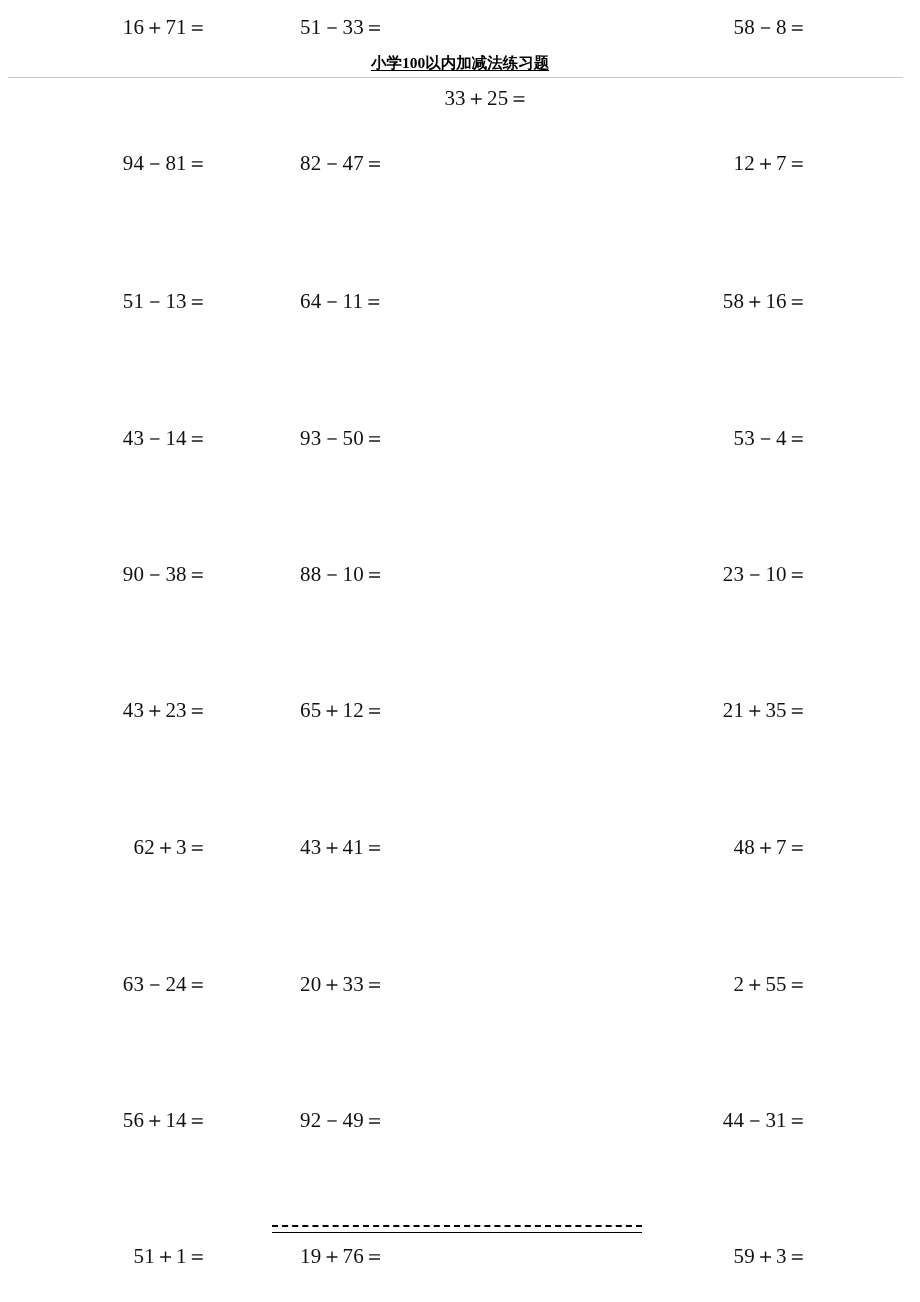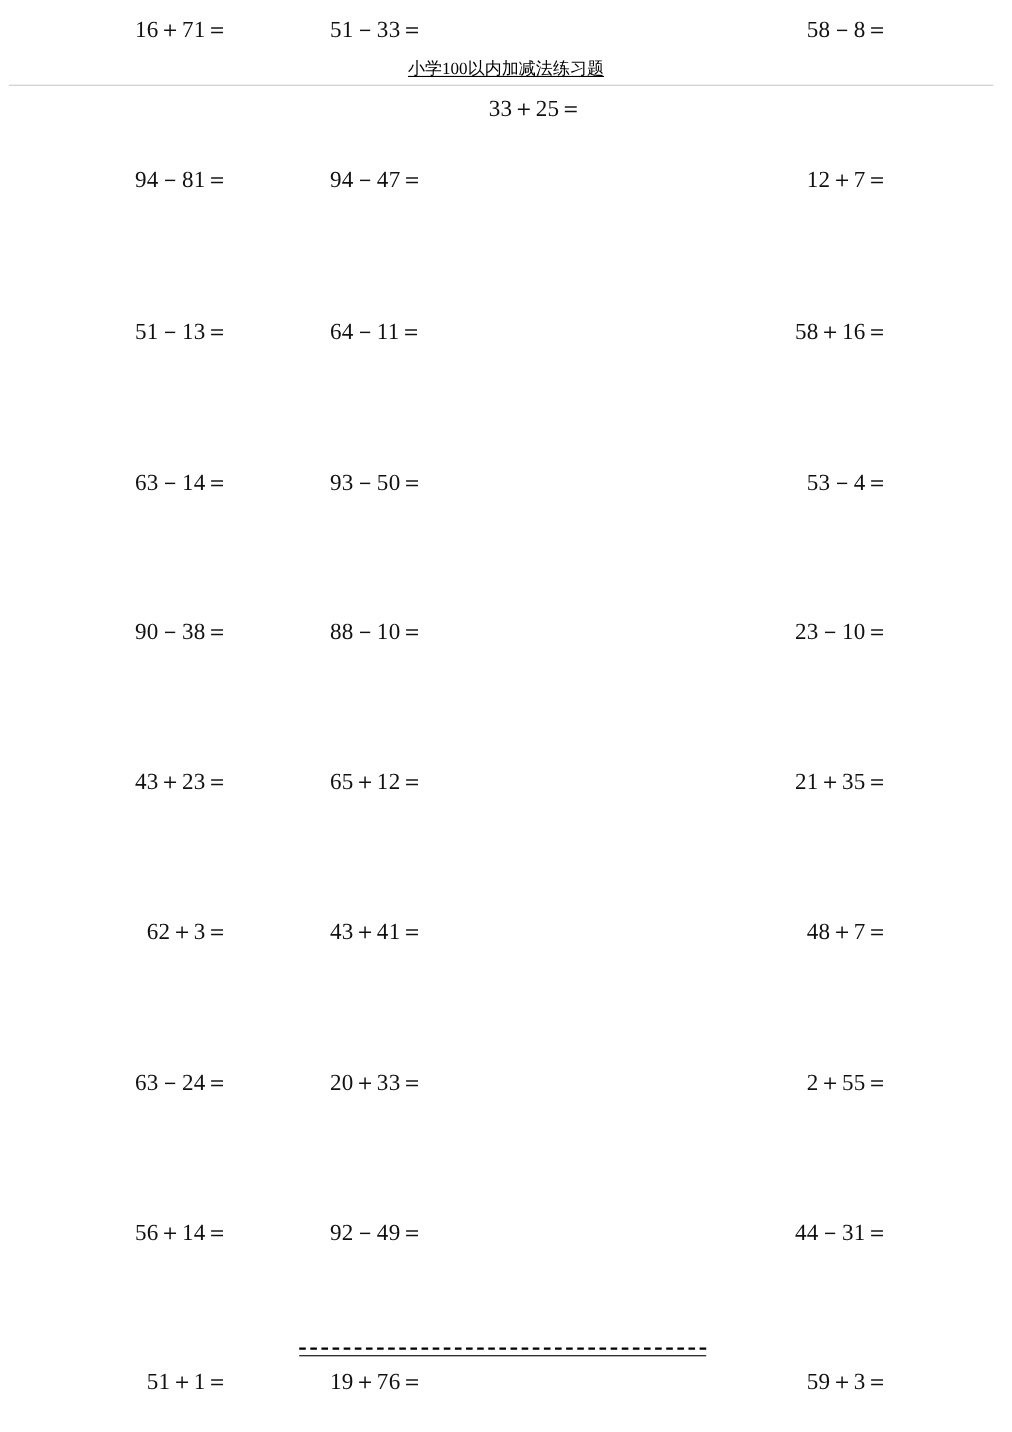--- a/index.html
+++ b/index.html
@@ -23,20 +23,21 @@
     overflow: hidden;
   }
 
   
   .header-band {
     position: absolute;
     left: 0;
     top: 0;
     width: 920px;
     height: 82px;
+    font-weight: bold;
   }
   .doc-title {
     position: absolute;
     left: 0;
     top: 53px;
     width: 920px;
     text-align: center;
     font-family: "Liberation Serif", "DejaVu Serif", serif;
     font-size: 15.5px;
     line-height: 20px;
@@ -127,28 +128,28 @@
 
   <div class="grid">
 
     <div class="prob c0" style="top:14px">16＋71＝</div>
     <div class="prob c1" style="top:14px">51－33＝</div>
     <div class="prob c2" style="top:14px">58－8＝</div>
 
     <div class="prob center-solo" style="top:85px">33＋25＝</div>
 
     <div class="prob c0" style="top:150px">94－81＝</div>
-    <div class="prob c1" style="top:150px">94－47＝</div>
+    <div class="prob c1" style="top:150px">82－47＝</div>
     <div class="prob c2" style="top:150px">12＋7＝</div>
 
     <div class="prob c0" style="top:288px">51－13＝</div>
     <div class="prob c1" style="top:288px">64－11＝</div>
     <div class="prob c2" style="top:288px">58＋16＝</div>
 
-    <div class="prob c0" style="top:425px">63－14＝</div>
+    <div class="prob c0" style="top:425px">43－14＝</div>
     <div class="prob c1" style="top:425px">93－50＝</div>
     <div class="prob c2" style="top:425px">53－4＝</div>
 
     <div class="prob c0" style="top:561px">90－38＝</div>
     <div class="prob c1" style="top:561px">88－10＝</div>
     <div class="prob c2" style="top:561px">23－10＝</div>
 
     <div class="prob c0" style="top:697px">43＋23＝</div>
     <div class="prob c1" style="top:697px">65＋12＝</div>
     <div class="prob c2" style="top:697px">21＋35＝</div>

